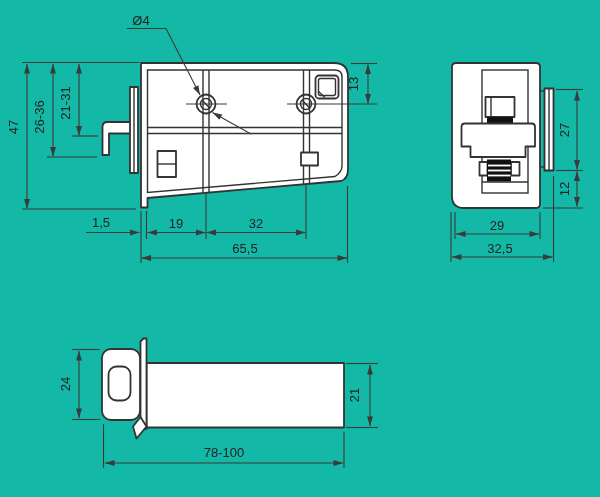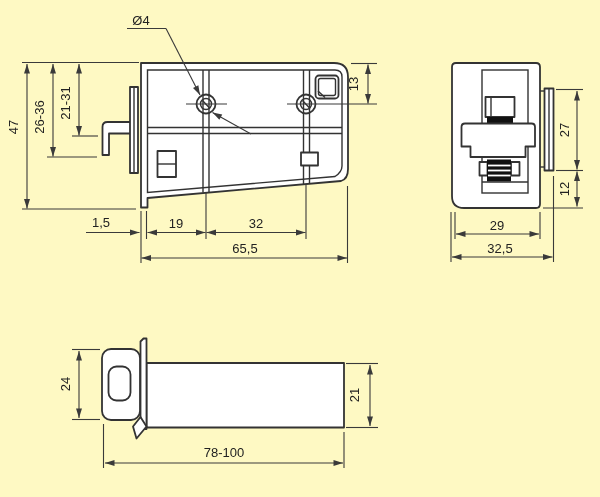--- a/index.html
+++ b/index.html
@@ -1,16 +1,16 @@
 <!DOCTYPE html>
 <html><head>
 <meta charset="utf-8">
 <style>
   html,body{margin:0;padding:0;background:#ffffff;}
-  .canvas{position:relative;width:600px;height:497px;background:#fef9c3;overflow:hidden;}
+  .canvas{position:relative;width:600px;height:497px;background:#14b8a6;overflow:hidden;}
   svg{display:block;}
   svg text{font-family:"Liberation Sans","DejaVu Sans",sans-serif;font-size:13px;fill:#222222;}
   .obj{stroke:#333333;stroke-width:1.8;fill:none;stroke-linejoin:round;stroke-linecap:square;}
   .objf{stroke:#333333;stroke-width:1.8;fill:#ffffff;stroke-linejoin:round;}
   .thin{stroke:#333333;stroke-width:1.4;fill:none;}
   .dim{stroke:#3a3a3a;stroke-width:1.1;fill:none;}
   .blk{fill:#111111;stroke:none;}
   .coil{stroke:#ffffff;stroke-width:1.8;fill:none;}
 </style>
 </head>

